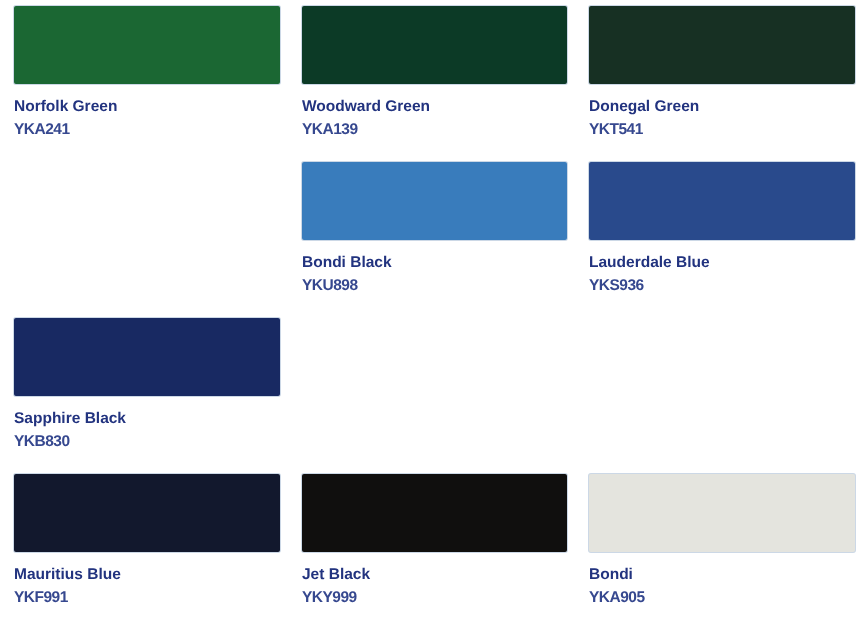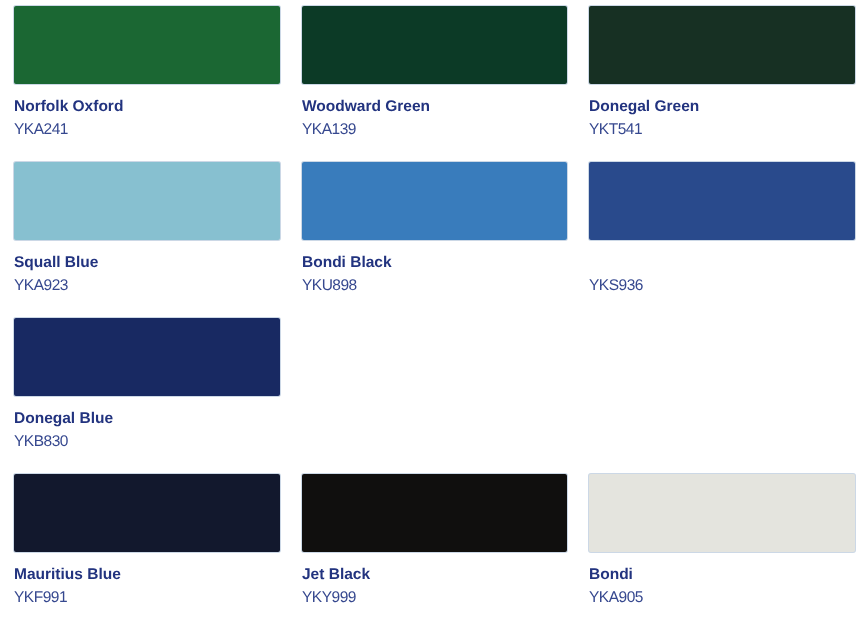--- a/index.html
+++ b/index.html
@@ -25,68 +25,64 @@
   }
   .swatch-name{
     position:absolute;left:0;top:92px;
     transform:translateZ(0);
     font-size:15.5px;font-weight:700;color:#22337f;
     line-height:18px;white-space:nowrap;
   }
   .swatch-code{
     position:absolute;left:0;top:115px;
     transform:translateZ(0);
-    font-size:15.5px;font-weight:400;color:#36488f;
+    font-size:15.5px;font-weight:700;color:#36488f;
     letter-spacing:-0.5px;
     line-height:18px;white-space:nowrap;text-align:right;
   }
 </style>
 </head>
 <body>
 
 <div class="palette-grid">
 
   <div class="swatch-card" style="left:14px;top:6px">
     <div class="swatch-chip" style="background: rgb(27, 103, 51);"></div>
-    <div class="swatch-name">Norfolk Oxford</div>
+    <div class="swatch-name">Norfolk Green</div>
     <div class="swatch-code">YKA241</div>
   </div>
 
   <div class="swatch-card col-mid" style="left:302px;top:6px">
     <div class="swatch-chip" style="background: rgb(12, 58, 38);"></div>
     <div class="swatch-name">Woodward Green</div>
     <div class="swatch-code">YKA139</div>
   </div>
 
   <div class="swatch-card" style="left:589px;top:6px">
     <div class="swatch-chip" style="background: rgb(23, 48, 35);"></div>
     <div class="swatch-name">Donegal Green</div>
     <div class="swatch-code">YKT541</div>
   </div>
 
-  <div class="swatch-card" style="left:14px;top:162px">
-    <div class="swatch-chip" style="background: rgb(135, 192, 208);"></div>
-    <div class="swatch-name">Squall Blue</div>
-    <div class="swatch-code">YKA923</div>
-  </div>
 
   <div class="swatch-card col-mid" style="left:302px;top:162px">
     <div class="swatch-chip" style="background: rgb(57, 124, 188);"></div>
     <div class="swatch-name">Bondi Black</div>
     <div class="swatch-code">YKU898</div>
   </div>
 
   <div class="swatch-card" style="left:589px;top:162px">
     <div class="swatch-chip" style="background: rgb(41, 74, 140);"></div>
+    <div class="swatch-name">Lauderdale Blue</div>
     <div class="swatch-code">YKS936</div>
   </div>
 
   <div class="swatch-card" style="left:14px;top:318px">
     <div class="swatch-chip" style="background: rgb(24, 41, 98);"></div>
-    <div class="swatch-name">Donegal Blue</div>
+    <div class="swatch-name">Sapphire Black</div>
     <div class="swatch-code">YKB830</div>
   </div>
 
 
 
   <div class="swatch-card" style="left:14px;top:474px">
     <div class="swatch-chip" style="background: rgb(18, 24, 45);"></div>
     <div class="swatch-name">Mauritius Blue</div>
     <div class="swatch-code">YKF991</div>
   </div>

